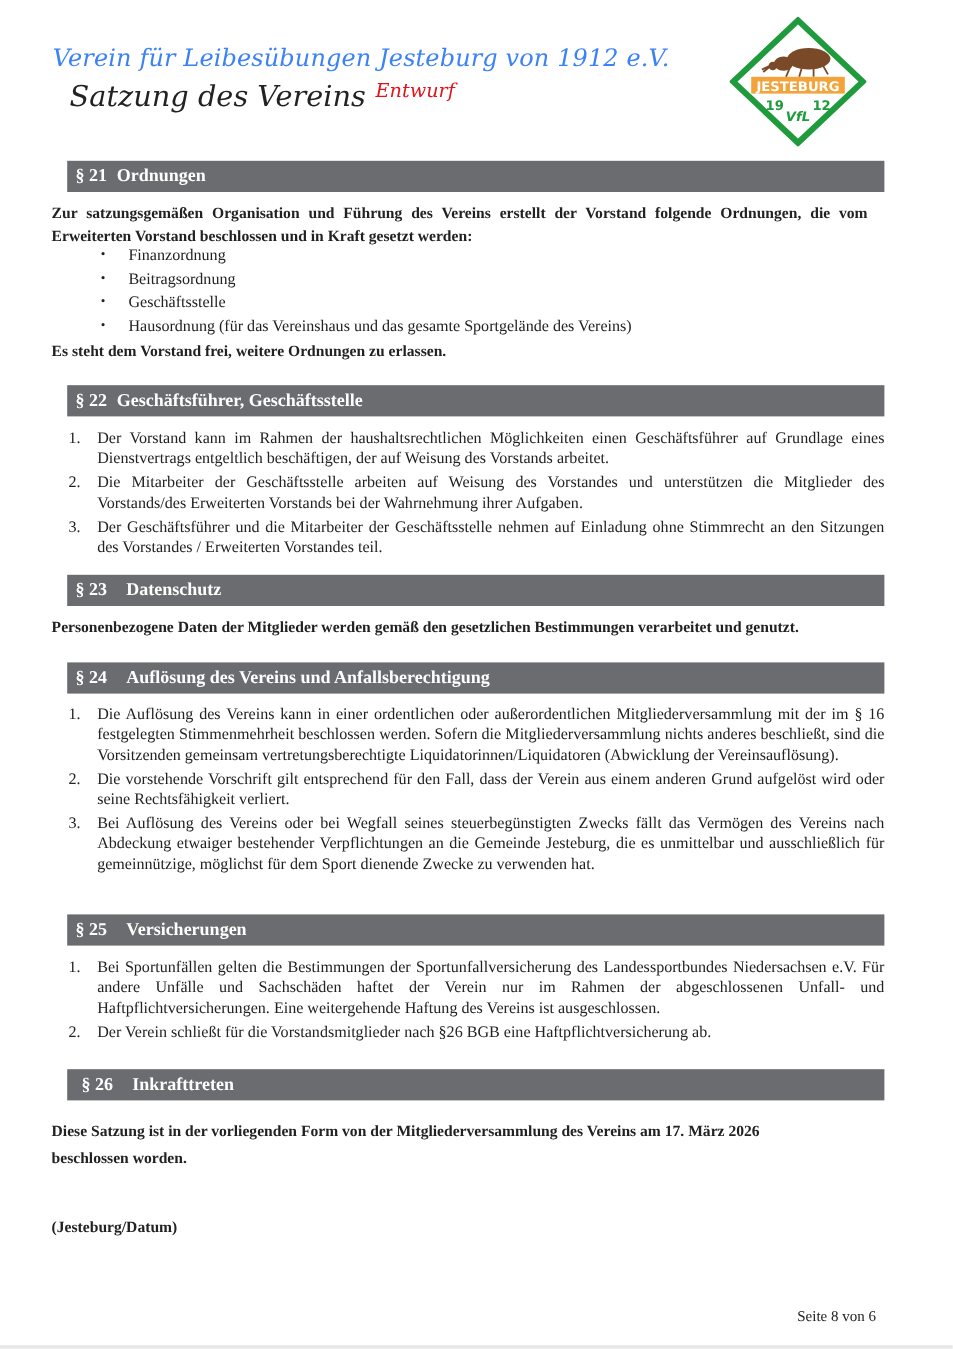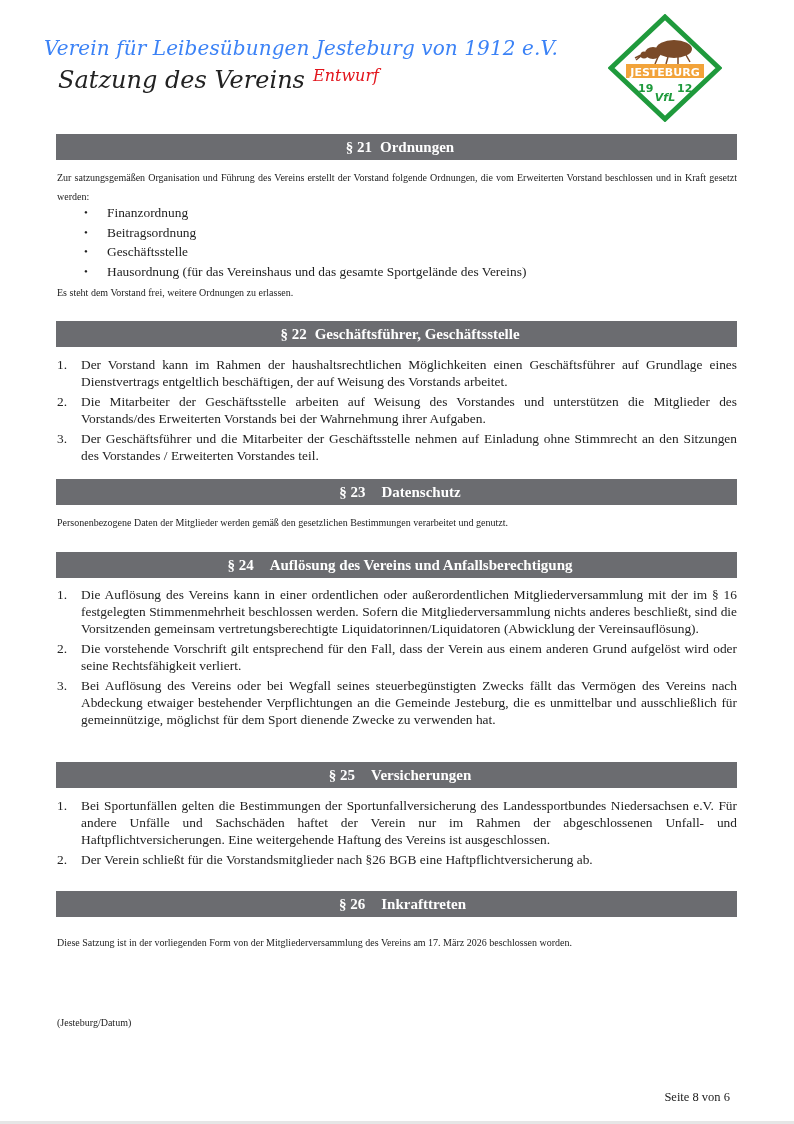--- a/index.html
+++ b/index.html
@@ -2,25 +2,25 @@
 <html><head>
 <meta charset="utf-8">
 <style>
   html, body { margin: 0; padding: 0; background: #ffffff; }
   body { width: 794px; height: 1124px; position: relative; overflow: hidden; font-family: "Liberation Serif", serif; color: #222; }
   .page-bottom-line { position: absolute; left: 0; right: 0; top: 1121px; height: 3px; background: #e6e6e6; }
   .hdr-line1 { position: absolute; left: 44px; top: 36px; font-family: "DejaVu Serif", serif; font-style: italic; font-size: 20px; color: #3b82f6; letter-spacing: 0.1px; }
   .hdr-line2 { position: absolute; left: 58px; top: 66px; font-family: "DejaVu Serif", serif; font-style: italic; font-size: 24px; color: #222; }
   .hdr-draft { position: absolute; left: 313px; top: 66px; font-family: "DejaVu Serif", serif; font-style: italic; font-size: 16px; color: #e2141b; }
   .logo { position: absolute; left: 608px; top: 14px; width: 114px; height: 108px; }
-  .sec-head { position: absolute; left: 56px; width: 681px; height: 26px; background: #6b6c70; color: #fff; font-family: "Liberation Serif", serif; font-weight: bold; font-size: 15px; line-height: 26px; box-sizing: border-box; padding-left: 7px; text-align: center; }
+  .sec-head { position: absolute; left: 56px; width: 681px; height: 26px; background: #6b6c70; color: #fff; font-family: "Liberation Serif", serif; font-weight: bold; font-size: 15px; line-height: 26px; box-sizing: border-box; padding-left: 7px; }
   .sec-head .num { display: inline-block; }
   .sec-head .gap1 { width: 8px; display: inline-block; }
   .sec-head .gap2 { width: 16px; display: inline-block; }
-  .para { position: absolute; left: 57px; width: 680px; font-size: 10px; line-height: 19px; text-align: justify; }
+  .para { position: absolute; left: 43px; width: 680px; font-size: 13px; line-height: 19px; text-align: justify; font-weight: bold; }
   .bullets { position: absolute; left: 57px; width: 680px; margin: 0; padding: 0; list-style: none; font-size: 13.4px; }
   .bullets li { position: relative; padding-left: 50px; height: 19.5px; line-height: 19.5px; }
   .bullets li::before { content: "•"; position: absolute; left: 27px; font-size: 11px; }
   .olist { position: absolute; left: 57px; width: 680px; margin: 0; padding: 0; list-style: none; font-size: 13.4px; line-height: 17.2px; }
   .olist li { position: relative; padding-left: 24px; text-align: justify; margin-bottom: 2.5px; }
   .olist li .n { position: absolute; left: 0; top: 0; }
   .footer { position: absolute; right: 64px; top: 1090px; font-size: 12.5px; }
 </style>
 </head>
 <body>

